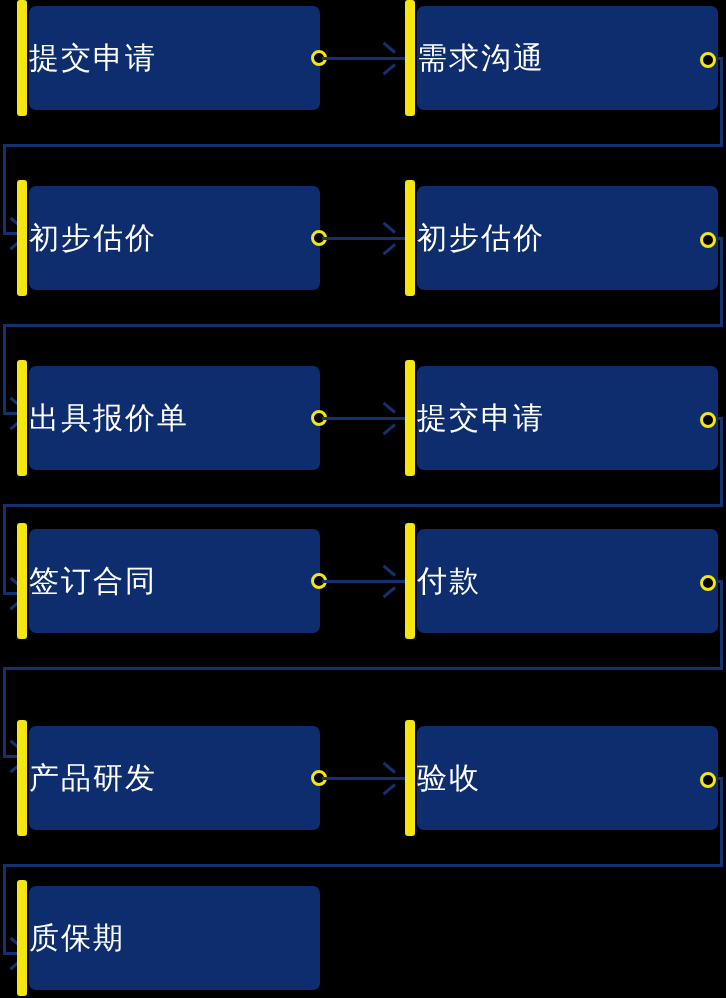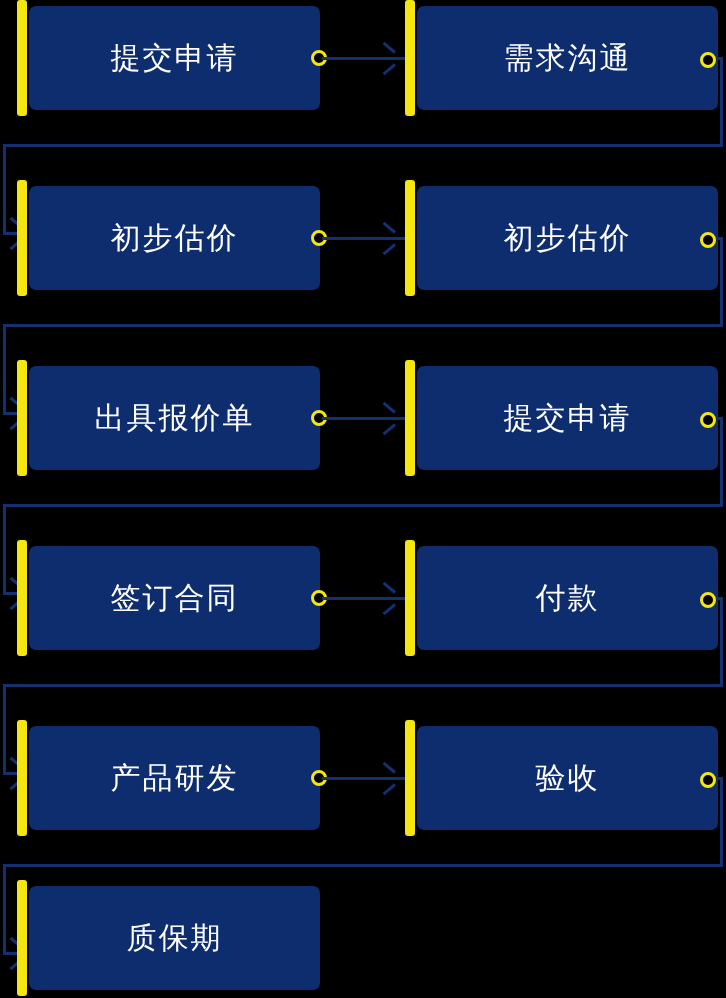--- a/index.html
+++ b/index.html
@@ -46,21 +46,21 @@
   }
   .node-card {
     position: absolute;
     left: 12px;
     top: 6px;
     height: 104px;
     background: #0d2d6e;
     border-radius: 7px;
     display: flex;
     align-items: center;
-    justify-content: center;
+    justify-content: flex-start;
   }
   .node-label {
     color: #ffffff;
     font-size: 30px;
     letter-spacing: 2px;
     line-height: 1;
     white-space: nowrap;
     font-weight: 400;
   }
 
@@ -310,21 +310,21 @@
     </div>
 
     <div class="node node-right">
       <div class="node-bar"></div>
       <div class="node-card">
         <span class="node-label">提交申请</span>
       </div>
     </div>
   </div>
 
-  <div class="flow-row" style="top:540px;">
+  <div class="flow-row" style="top:523px;">
 
     <div class="wrap-link">
       <div class="wrap-dot"></div>
       <div class="wrap-seg-out"></div>
       <div class="wrap-seg-down"></div>
       <div class="wrap-seg-across"></div>
       <div class="wrap-seg-down2"></div>
       <div class="wrap-seg-in"></div>
       <div class="wrap-arrow"></div>
     </div>

